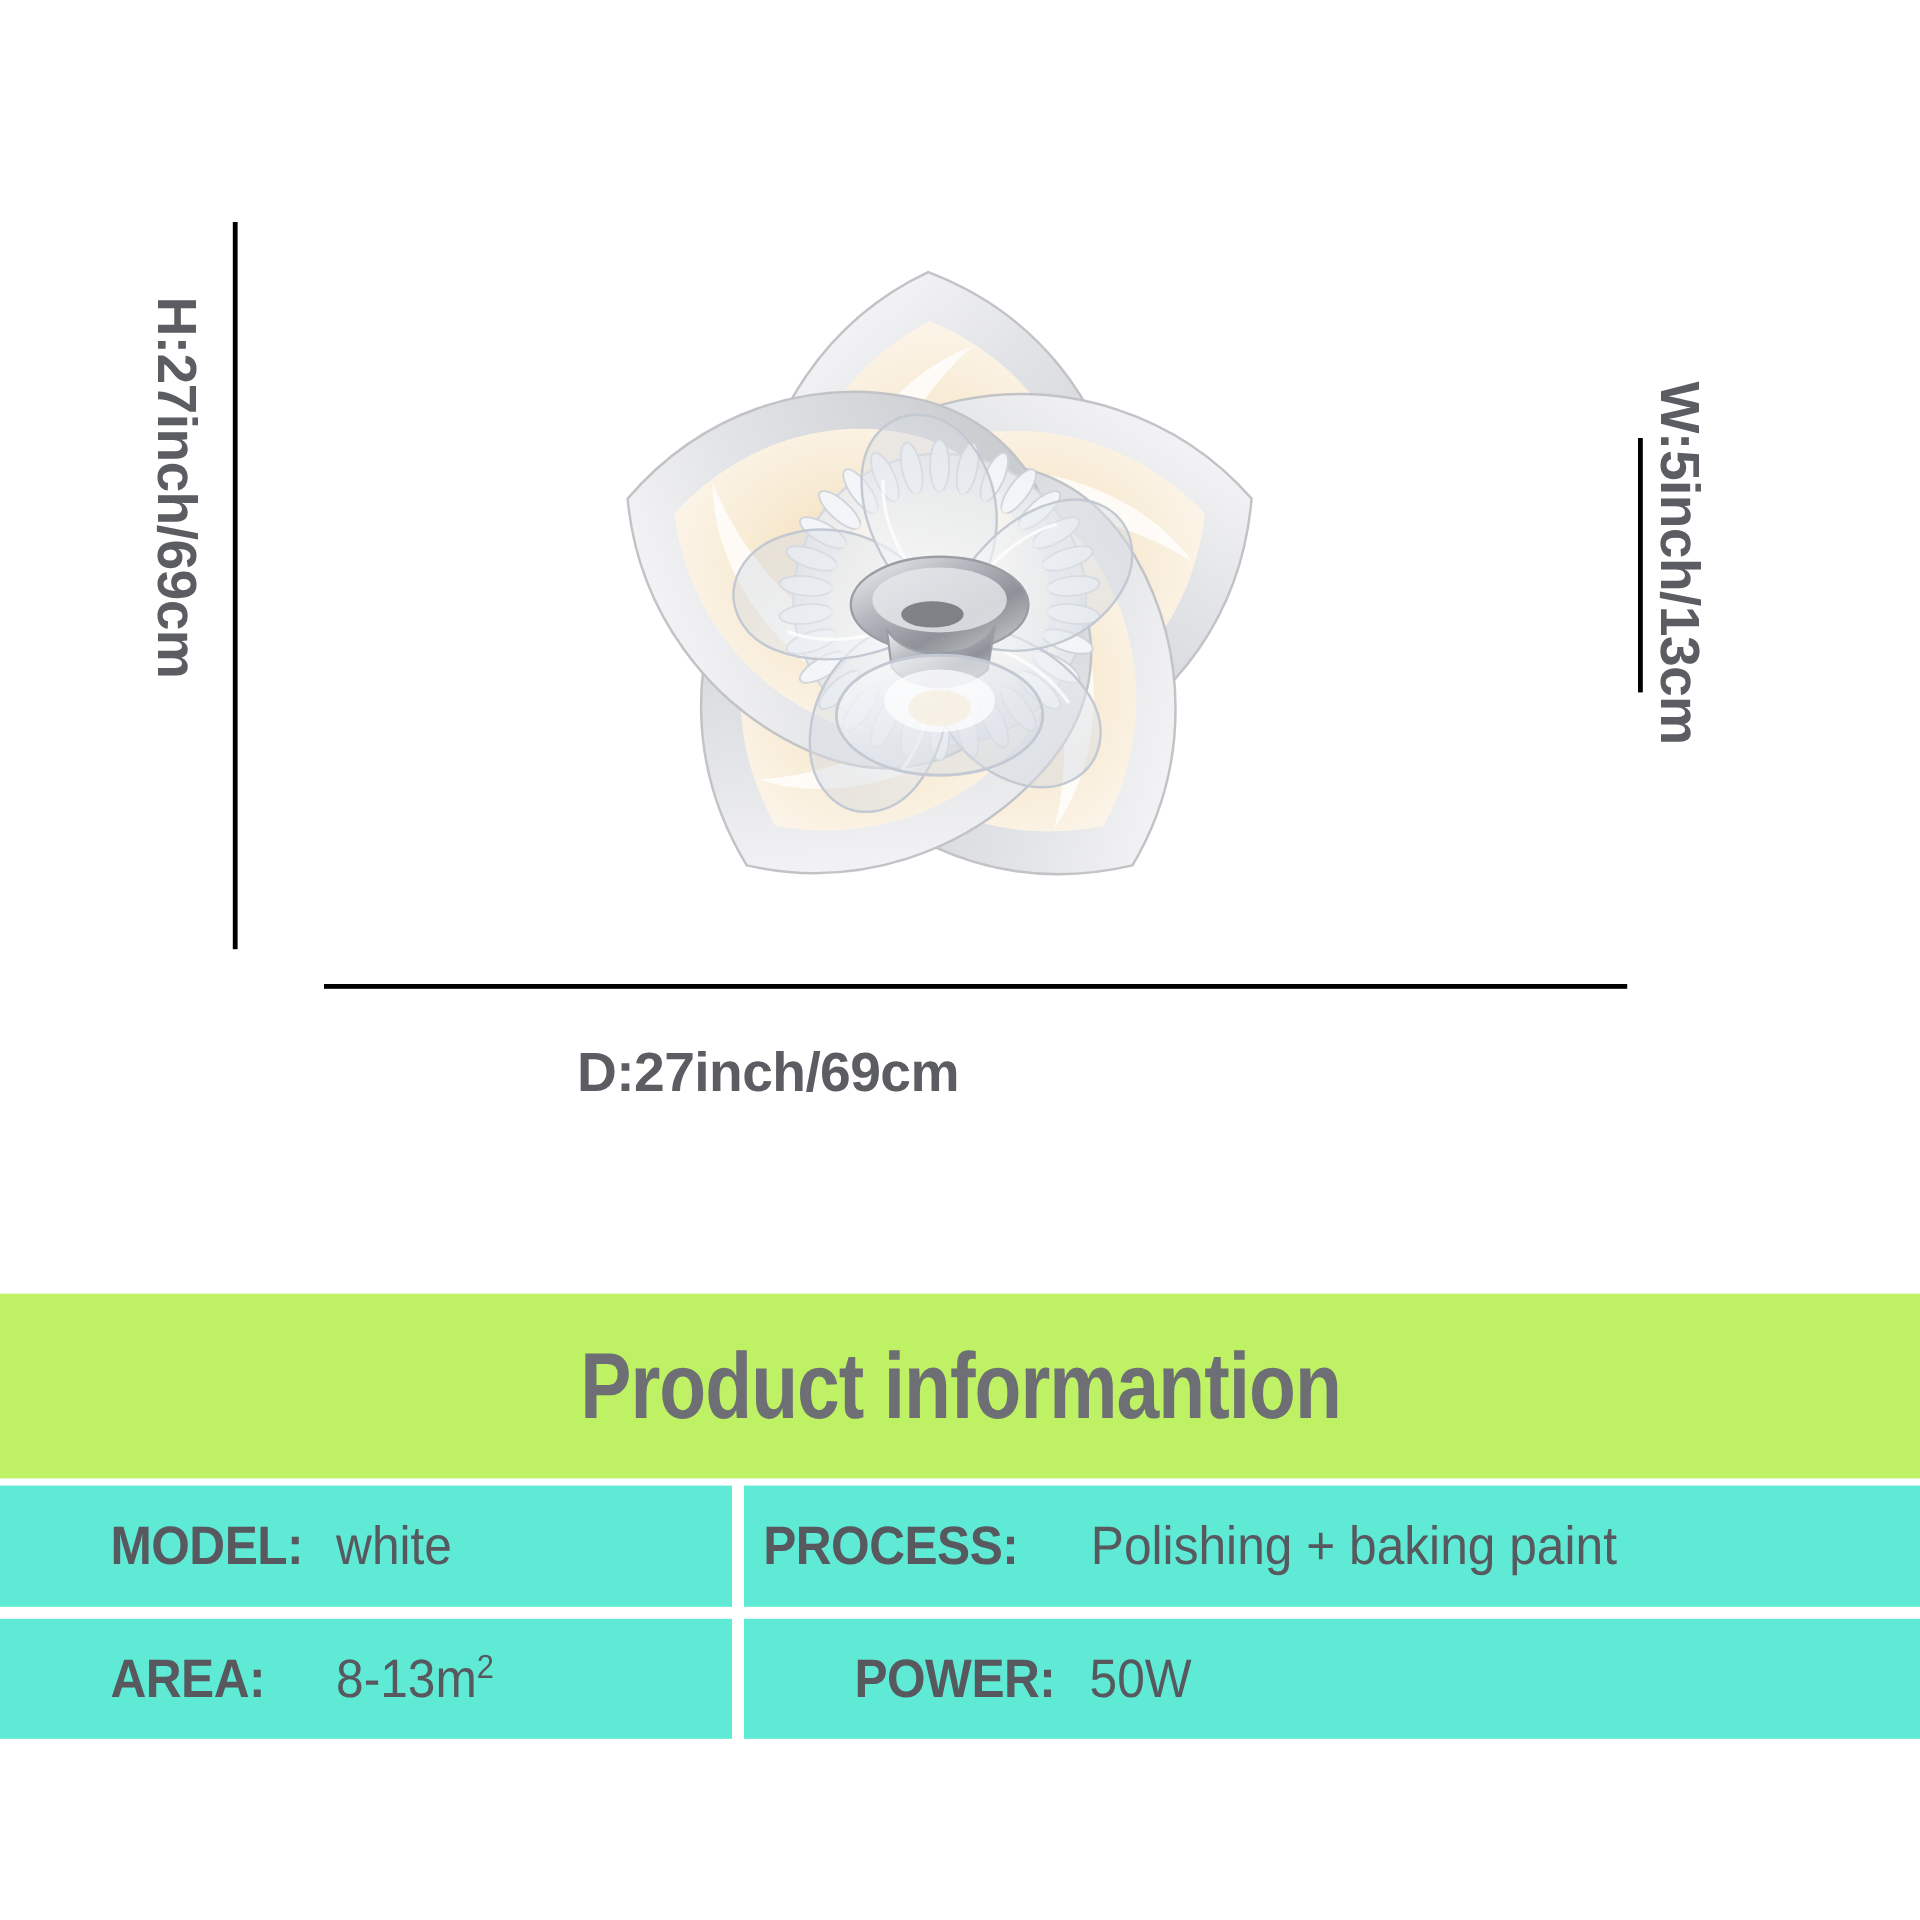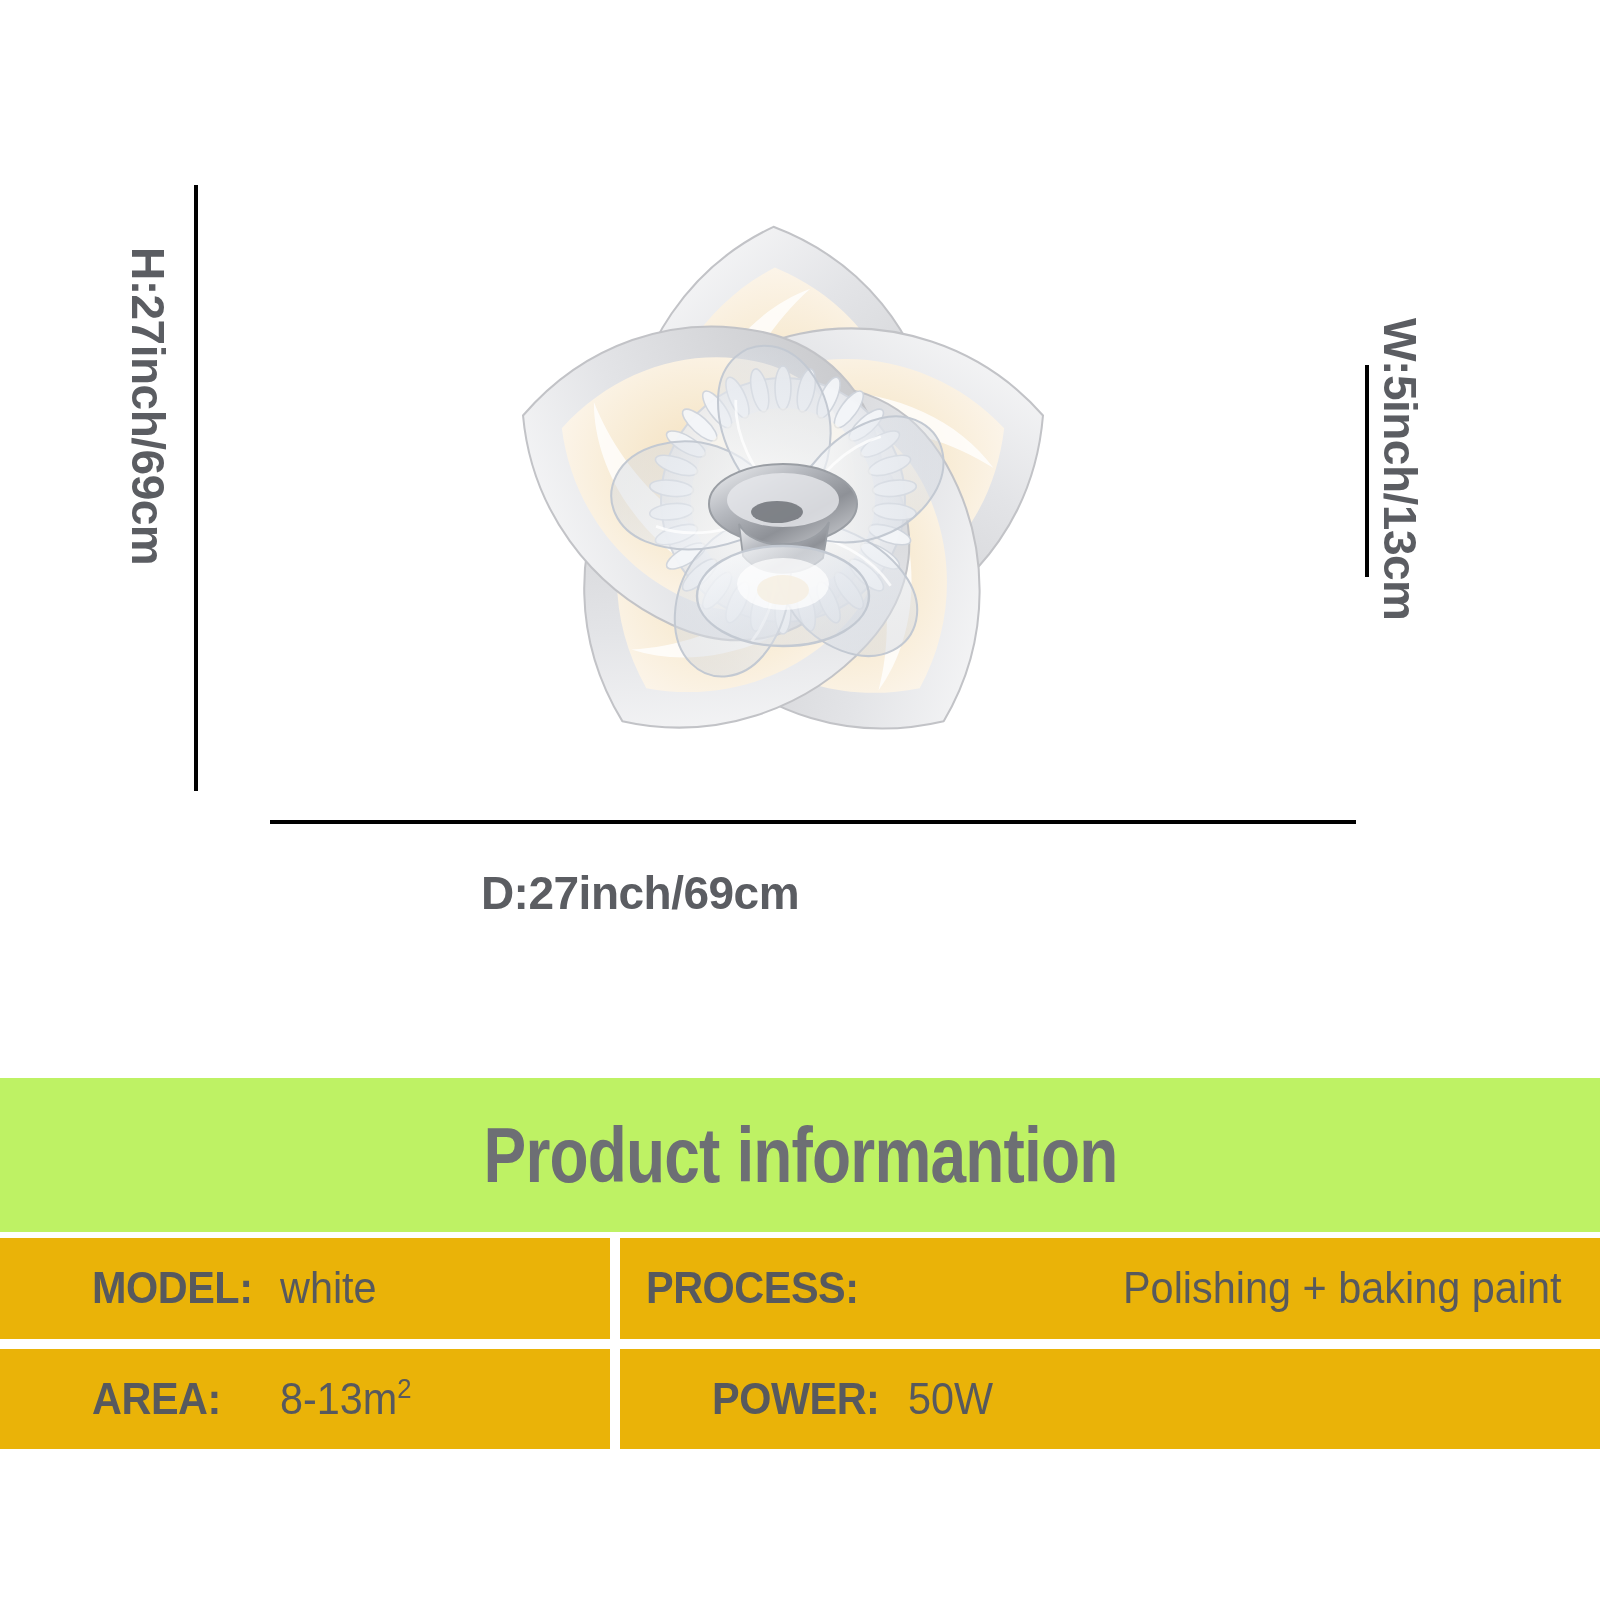--- a/index.html
+++ b/index.html
@@ -121,29 +121,29 @@
     top: 160px;
     width: 1600px;
     height: 322px;
     display: grid;
     grid-template-columns: 610px 10px 980px;
     grid-template-rows: repeat(3, 1fr);
     row-gap: 10px;
   }
 
   .spec-cell {
-    background: #eab308;
+    background: #5eead4;
     display: flex;
     align-items: center;
     overflow: hidden;
   }
   .spec-spacer { background: #ffffff; }
 
   .spec-cell.left  { padding-left: 92px; }
-  .spec-cell.right { padding-left: 26px; justify-content: space-between; }
+  .spec-cell.right { padding-left: 16px; }
 
   .spec-key {
     color: #57595e;
     font-weight: bold;
     font-size: 45px;
     letter-spacing: -0.5px;
     white-space: nowrap;
     transform: scaleX(0.92);
     transform-origin: left center;
     font-family: "Liberation Sans", sans-serif;

